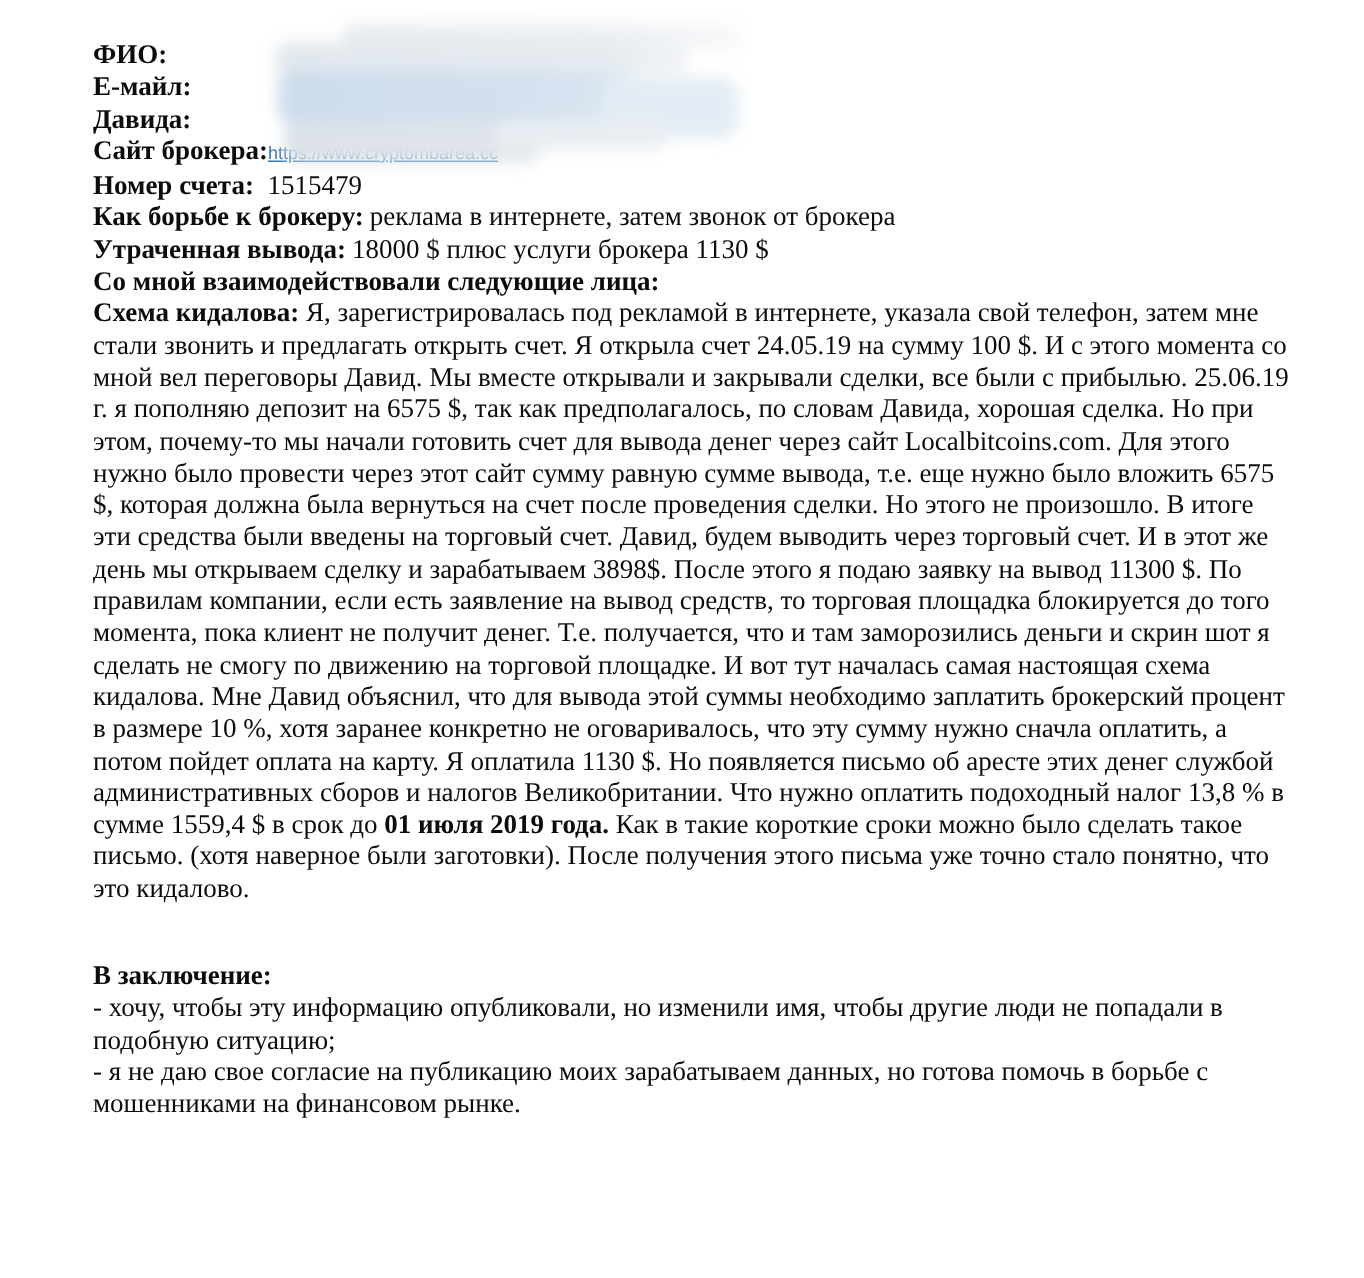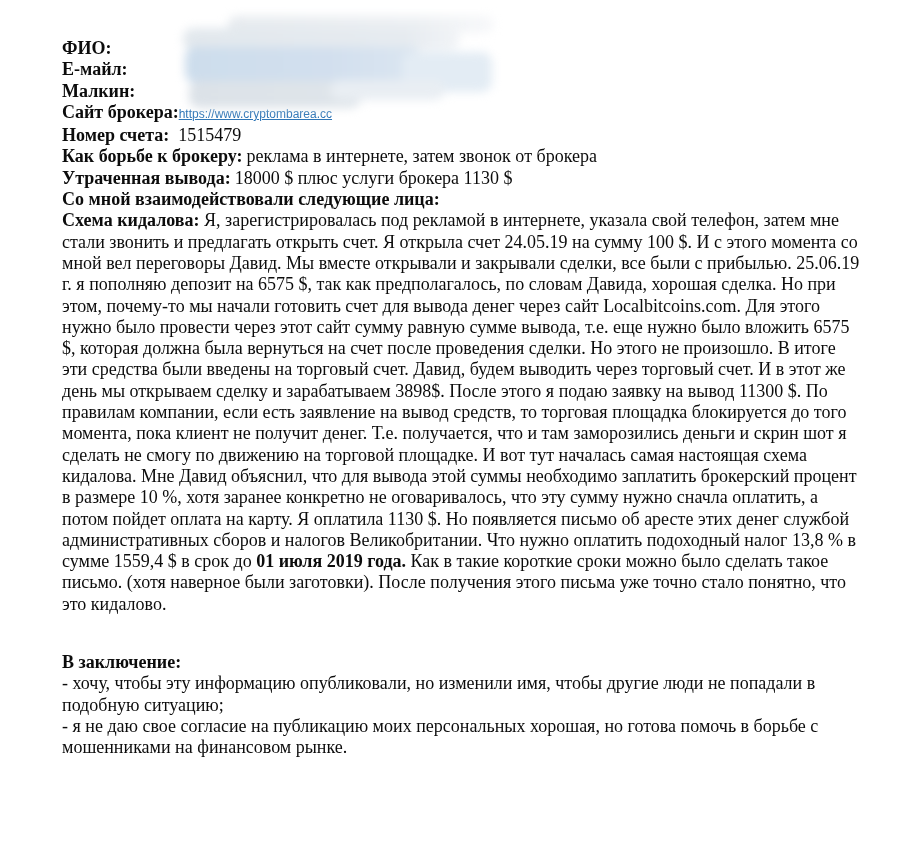--- a/index.html
+++ b/index.html
@@ -1,21 +1,21 @@
 <!DOCTYPE html>
 <html><head>
 <meta charset="utf-8">
 <style>
   html, body { margin: 0; padding: 0; background: #ffffff; }
   body { width: 909px; height: 852px; overflow: hidden; }
   .doc {
     position: relative;
     width: 909px; height: 852px;
     box-sizing: border-box;
-    padding: 38px 44px 0 62px;
+    padding: 26px 44px 0 62px;
     font-family: "Liberation Serif", "DejaVu Serif", serif;
     font-size: 18px;
     line-height: 21.3px;
     color: #0c0c0c;
     -webkit-font-smoothing: antialiased;
   }
   p { margin: 0; padding: 0; }
   .b { font-weight: bold; }
   .field-line { white-space: nowrap; }
   .val { margin-left: 4px; text-align: center; }
@@ -61,21 +61,21 @@
     <div class="blob blob-lower-r"></div>
   </div>
 
   <p class="field-line">
     <span class="b">ФИО:</span>
   </p>
   <p class="field-line">
     <span class="b">Е-майл:</span>
   </p>
   <p class="field-line">
-    <span class="b">Малкин:</span>
+    <span class="b">Давида:</span>
   </p>
   <p class="field-line">
     <span class="b">Сайт брокера:</span><a class="link" href="#">https://www.cryptombarea.cc</a>
   </p>
   <p class="field-line">
     <span class="b">Номер счета:</span><span class="val val-gap">1515479</span>
   </p>
   <p class="field-line">
     <span class="b">Как борьбе к брокеру:</span><span class="val">реклама в интернете, затем звонок от брокера</span>
   </p>
@@ -90,15 +90,15 @@
   <p>
     <span class="b">Схема кидалова: </span><span>Я, зарегистрировалась под рекламой в интернете, указала свой телефон, затем мне стали звонить и предлагать открыть счет. Я открыла счет 24.05.19 на сумму 100 $. И с этого момента со мной вел переговоры Давид. Мы вместе открывали и закрывали сделки, все были с прибылью. 25.06.19 г. я пополняю депозит на 6575 $, так как предполагалось, по словам Давида, хорошая сделка. Но при этом, почему-то мы начали готовить счет для вывода денег через сайт Localbitcoins.com. Для этого нужно было провести через этот сайт сумму равную сумме вывода, т.е. еще нужно было вложить 6575 $, которая должна была вернуться на счет после проведения сделки. Но этого не произошло. В итоге эти средства были введены на торговый счет. Давид, будем выводить через торговый счет. И в этот же день мы открываем сделку и зарабатываем 3898$. После этого я подаю заявку на вывод 11300 $. По правилам компании, если есть заявление на вывод средств, то торговая площадка блокируется до того момента, пока клиент не получит денег. Т.е. получается, что и там заморозились деньги и скрин шот я сделать не смогу по движению на торговой площадке. И вот тут началась самая настоящая схема кидалова. Мне Давид объяснил, что для вывода этой суммы необходимо заплатить брокерский процент в размере 10 %, хотя заранее конкретно не оговаривалось, что эту сумму нужно сначла оплатить, а потом пойдет оплата на карту. Я оплатила 1130 $. Но появляется письмо об аресте этих денег службой административных сборов и налогов Великобритании. Что нужно оплатить подоходный налог 13,8 % в сумме 1559,4 $ в срок до </span><span class="b">01 июля 2019 года.</span><span> Как в такие короткие сроки можно было сделать такое письмо. (хотя наверное были заготовки). После получения этого письма уже точно стало понятно, что это кидалово.</span>
   </p>
 
   <div class="spacer"></div>
 
   <p>
     <span class="b">В заключение:</span>
   </p>
   <p>- хочу, чтобы эту информацию опубликовали, но изменили имя, чтобы другие люди не попадали в подобную ситуацию;</p>
-  <p>- я не даю свое согласие на публикацию моих персональных хорошая, но готова помочь в борьбе с мошенниками на финансовом рынке.</p>
+  <p>- я не даю свое согласие на публикацию моих зарабатываем данных, но готова помочь в борьбе с мошенниками на финансовом рынке.</p>
 
 </div>
 
 </body></html>

